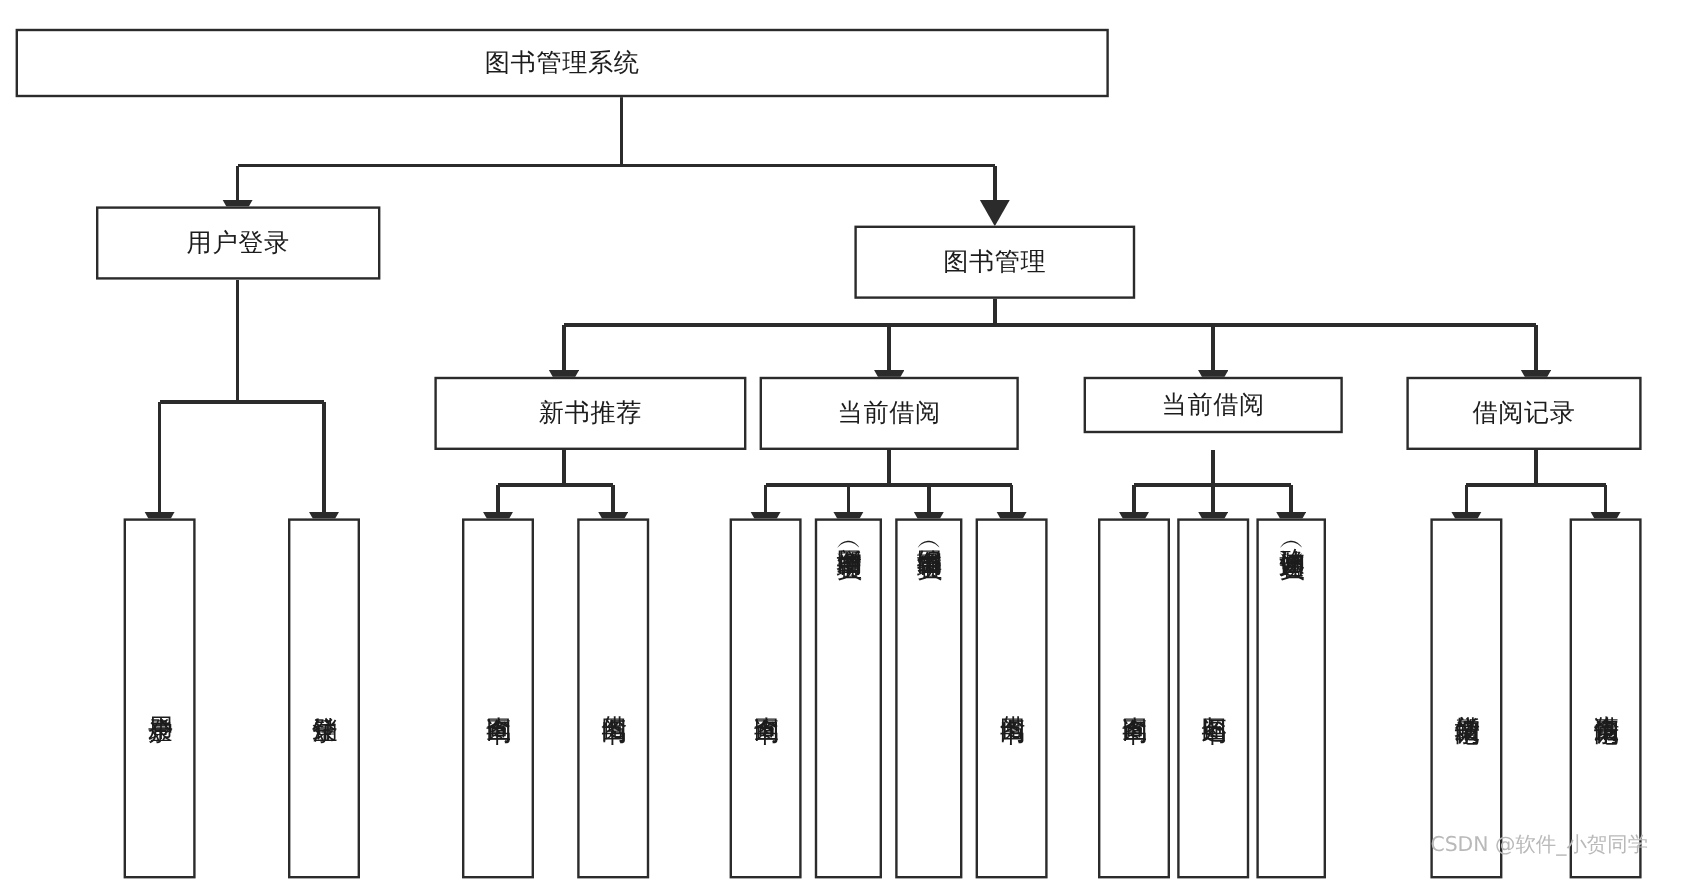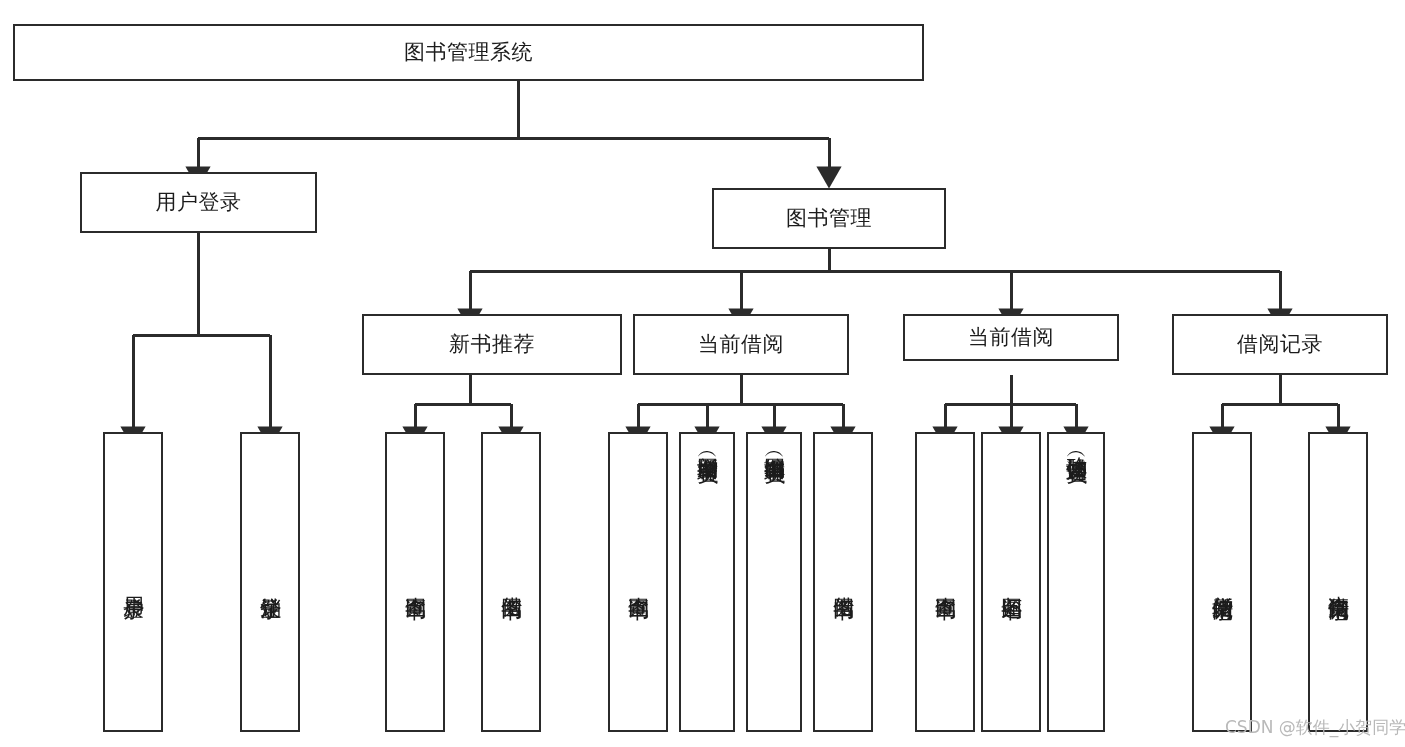--- a/index.html
+++ b/index.html
@@ -126,21 +126,21 @@
       </div>
       <div class="node horizontal" style="left: 362px; top: 314px; width: 260px; height: 61px;">
         <span class="node-label">新书推荐</span>
       </div>
       <div class="node horizontal" style="left: 633px; top: 314px; width: 216px; height: 61px;">
         <span class="node-label">当前借阅</span>
       </div>
       <div class="node horizontal" style="left: 903px; top: 314px; width: 216px; height: 47px;">
         <span class="node-label">当前借阅</span>
       </div>
-      <div class="node horizontal" style="left: 1172px; top: 314px; width: 216px; height: 61px;">
+      <div class="node horizontal" style="left: 1172px; top: 314px; width: 196px; height: 61px;">
         <span class="node-label">借阅记录</span>
       </div>
       <div class="node vertical centered" style="left: 103px; top: 432px; width: 60px; height: 300px;">
         <span class="node-label">用户登录</span>
       </div>
       <div class="node vertical centered" style="left: 240px; top: 432px; width: 60px; height: 300px;">
         <span class="node-label">注销登录</span>
       </div>
       <div class="node vertical centered" style="left: 385px; top: 432px; width: 60px; height: 300px;">
         <span class="node-label">查询图书</span>
@@ -170,15 +170,15 @@
         <span class="node-label">确认归还（管理员）</span>
       </div>
       <div class="node vertical centered" style="left: 1192px; top: 432px; width: 60px; height: 300px;">
         <span class="node-label">新增借阅记录</span>
       </div>
       <div class="node vertical centered" style="left: 1308px; top: 432px; width: 60px; height: 300px;">
         <span class="node-label">查询借阅记录</span>
       </div>
     </div>
 
-  <div class="watermark" style="left:1192px; top:716px;padding-left:33px;">CSDN @软件_小贺同学</div>
+  <div class="watermark" style="left:1192px; top:692px;">CSDN @软件_小贺同学</div>
 
 </div>
 
 </body></html>

